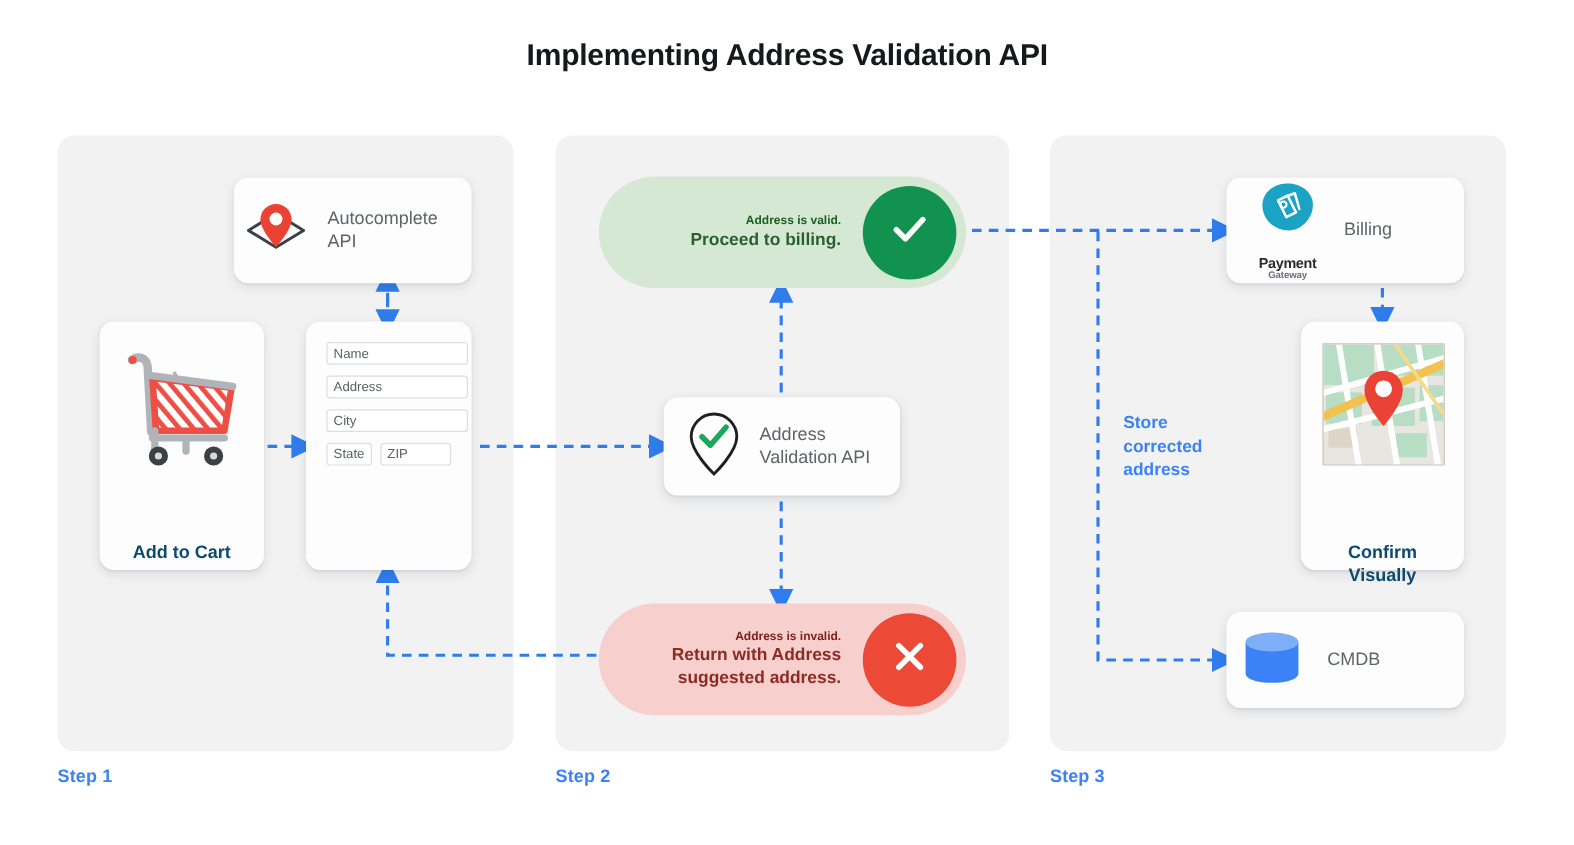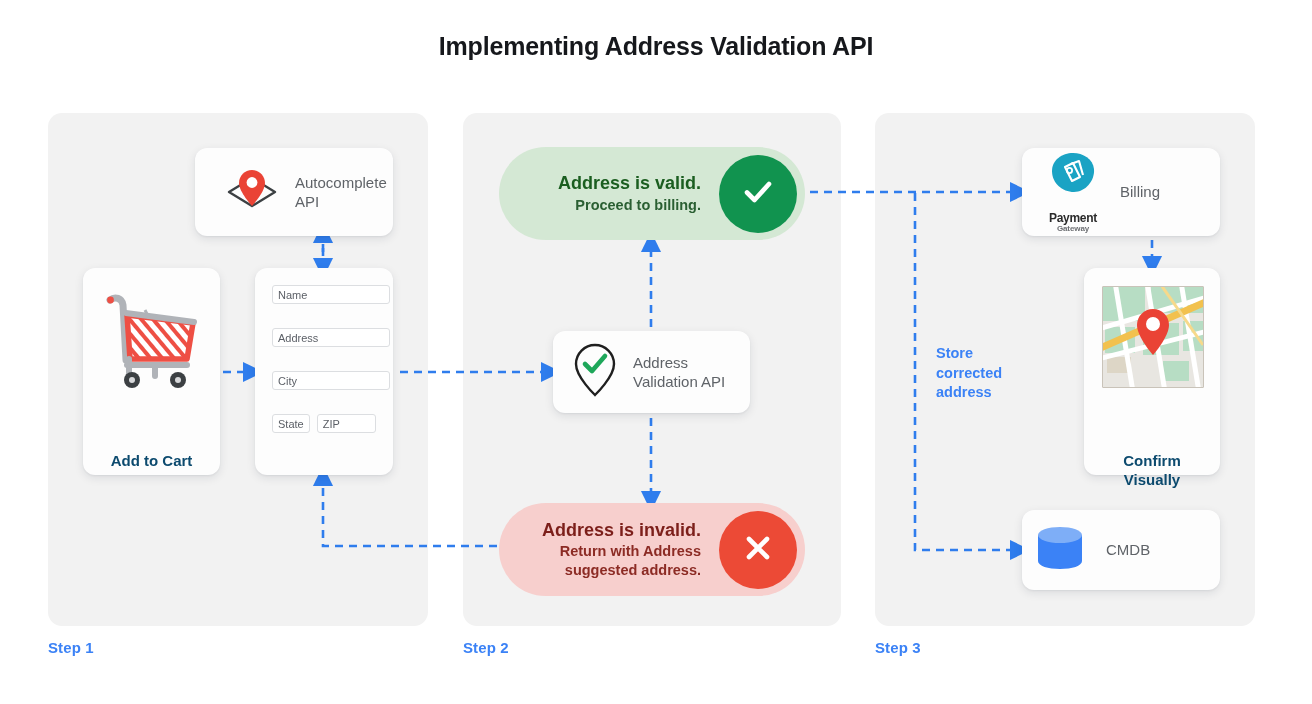--- a/index.html
+++ b/index.html
@@ -51,36 +51,36 @@
     text-align:center;font-size:15px;font-weight:700;color:#0c4a6e;
     line-height:1.25;
     margin-top:36px;
   }
   .card-text{
     font-size:15px;color:#5f6368;line-height:1.28;font-weight:400;
   }
 
   
   #card-autocomplete .inner{
-    display:flex;align-items:center;height:100%;padding-left:26px;gap:12px;
+    display:flex;align-items:center;height:100%;padding-left:4px;gap:12px;
   }
   
   #card-addtocart .inner{
     display:flex;flex-direction:column;align-items:center;justify-content:flex-start;
     height:100%;padding-top:18px;box-sizing:border-box;
   }
   #card-addtocart .card-label{position:absolute;left:0;right:0;top:148px;}
 
   
   #card-checkout .form{
     position:absolute;left:17px;top:17px;width:104px;
   }
   .field{
     border:1px solid #dcdee1;background:#ffffff;border-radius:3px;
-    height:19px;margin-bottom:24px;display:flex;align-items:center;
+    height:19px;margin-bottom:9px;display:flex;align-items:center;
     padding-left:5px;font-size:11px;color:#5b5f66;box-sizing:border-box;
     width:118px;
   }
   .field-row{display:flex;gap:7px;}
   .field.small{width:43px;}
   .field.small2{width:68px;}
   #card-checkout .card-label{position:absolute;left:0;right:0;top:418px;}
 
   
   #card-validation .inner{display:flex;align-items:center;height:100%;padding-left:18px;gap:14px;}
@@ -104,21 +104,21 @@
   
   .pill{
     position:absolute;border-radius:47px;display:flex;align-items:center;
   }
   #pill-valid{left:499px;top:147px;width:306px;height:93px;background:#d4e8d4;}
   #pill-invalid{left:499px;top:503px;width:306px;height:93px;background:#f7cfcd;}
 
   .pill-text{
     flex:1;text-align:right;padding-right:18px;line-height:1.3;
   }
-  .pill-t1{font-size:18px;font-weight:700;}
+  .pill-t1{font-size:10px;font-weight:700;}
   .pill-t2{font-size:14.5px;font-weight:700;}
   #pill-valid .pill-t1{color:#1b5e20;}
   #pill-valid .pill-t2{color:#2a5f32;}
   #pill-invalid .pill-t1{color:#7c1f1a;}
   #pill-invalid .pill-t2{color:#8c2b24;}
 
   .badge{
     width:78px;height:78px;border-radius:50%;display:flex;align-items:center;
     justify-content:center;margin-right:8px;flex:0 0 auto;
   }

